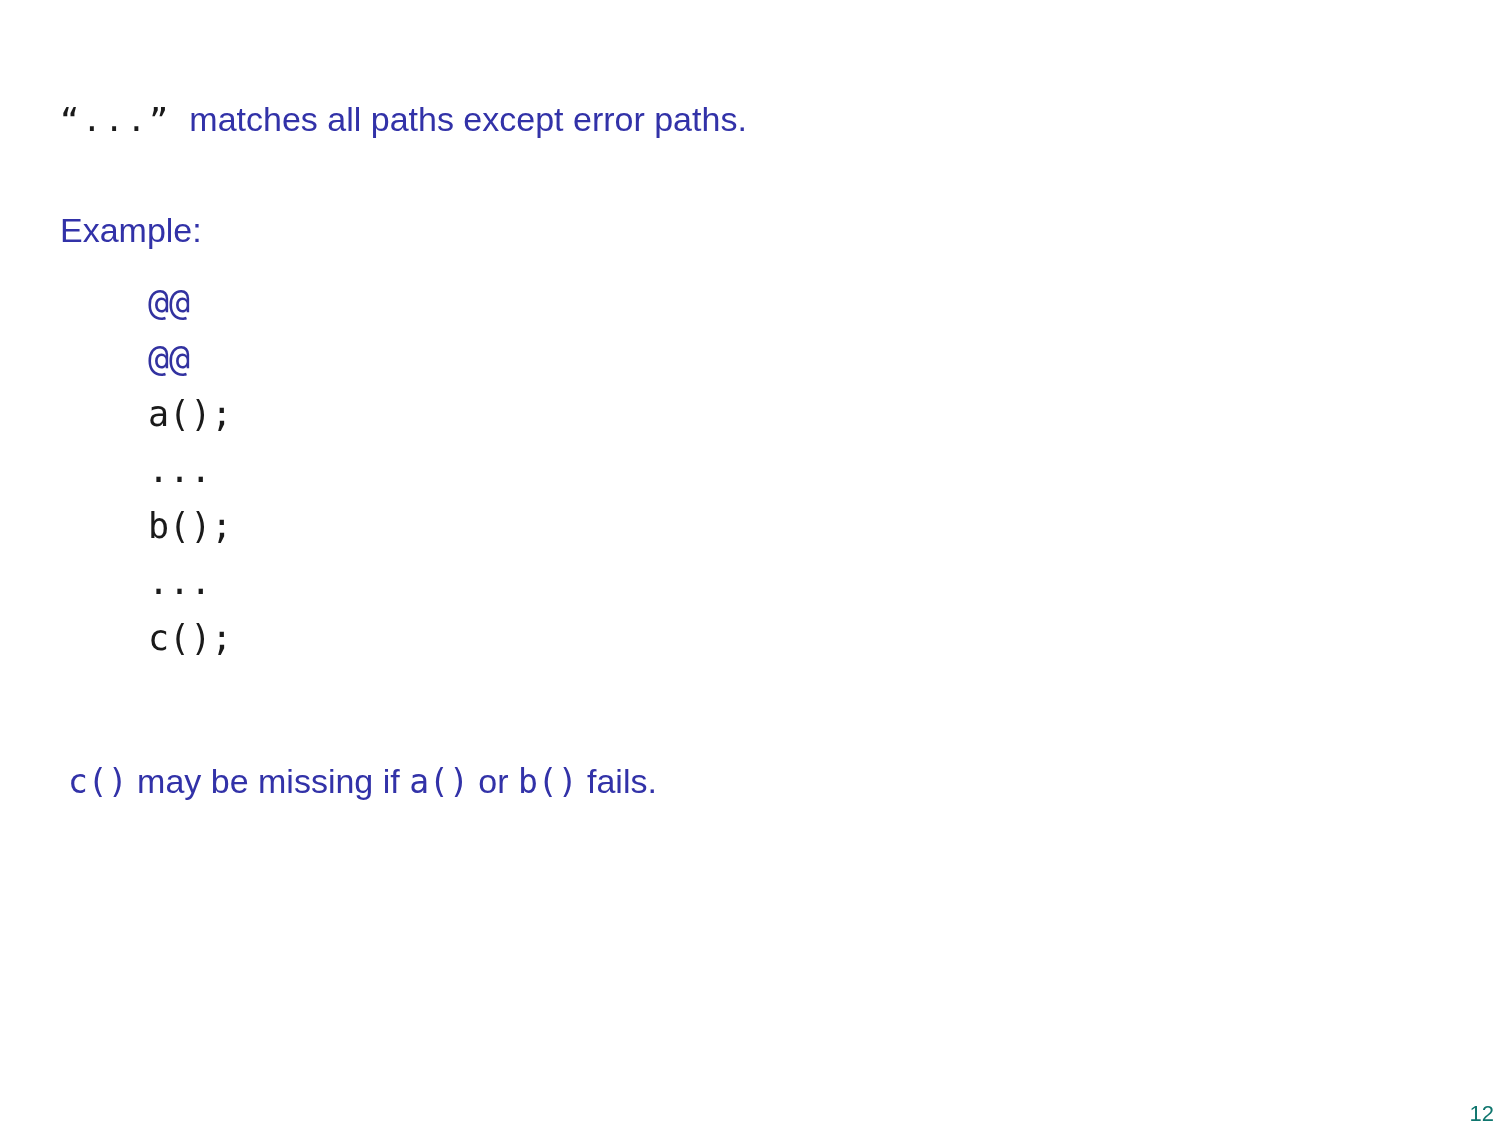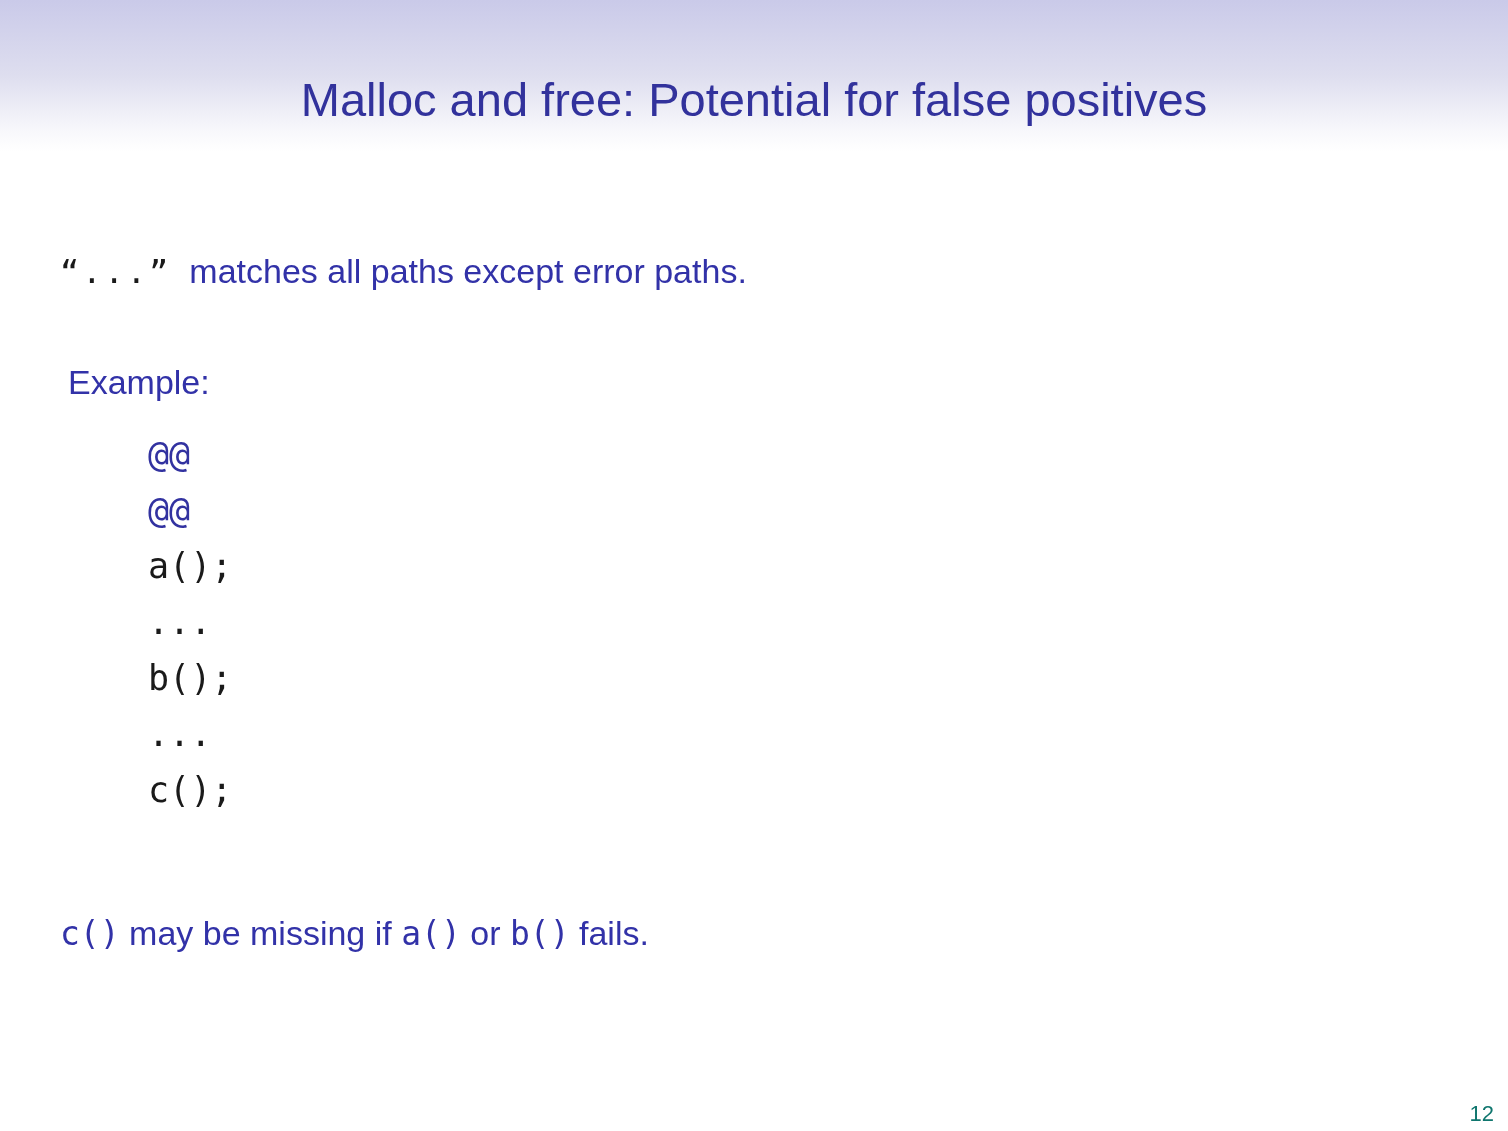--- a/index.html
+++ b/index.html
@@ -39,36 +39,36 @@
     color: #3232a8;
   }
   .intro-pattern {
     font-family: "DejaVu Sans Mono", monospace;
     color: #1a1a1a;
     font-size: 32px;
     letter-spacing: 3px;
     margin-right: 18px;
   }
   .example-label {
-    margin: 8px;
+    margin: 0;
     margin-top: 72px;
     font-size: 34px;
     color: #3232a8;
   }
   .code-block {
     margin-top: 24px;
     margin-left: 88px;
     font-family: "DejaVu Sans Mono", monospace;
     font-size: 35px;
     line-height: 56px;
   }
   .code-line.blue { color: #3232a0; }
   .code-line.black { color: #1a1a1a; }
   .conclusion {
-    margin: 0;
+    margin: 8px;
     margin-top: 96px;
     font-size: 34px;
     color: #3232a8;
   }
   .inline-code {
     font-family: "DejaVu Sans Mono", monospace;
     font-size: 33px;
   }
   .page-number {
     position: absolute;
@@ -76,23 +76,20 @@
     bottom: 4px;
     font-size: 22px;
     color: #0f766e;
   }
 </style>
 </head>
 <body>
 
 <div class="slide">
 
-  <header class="slide-header">
-    <h1 class="slide-title">Malloc and free: Potential for false positives</h1>
-  </header>
 
   <main class="slide-body">
 
     <p class="intro-line"><span class="intro-pattern">“...”</span><span>matches all paths except error paths.</span></p>
 
     <p class="example-label">Example:</p>
 
     <div class="code-block">
       <div class="code-line blue">@@</div>
       <div class="code-line blue">@@</div>

